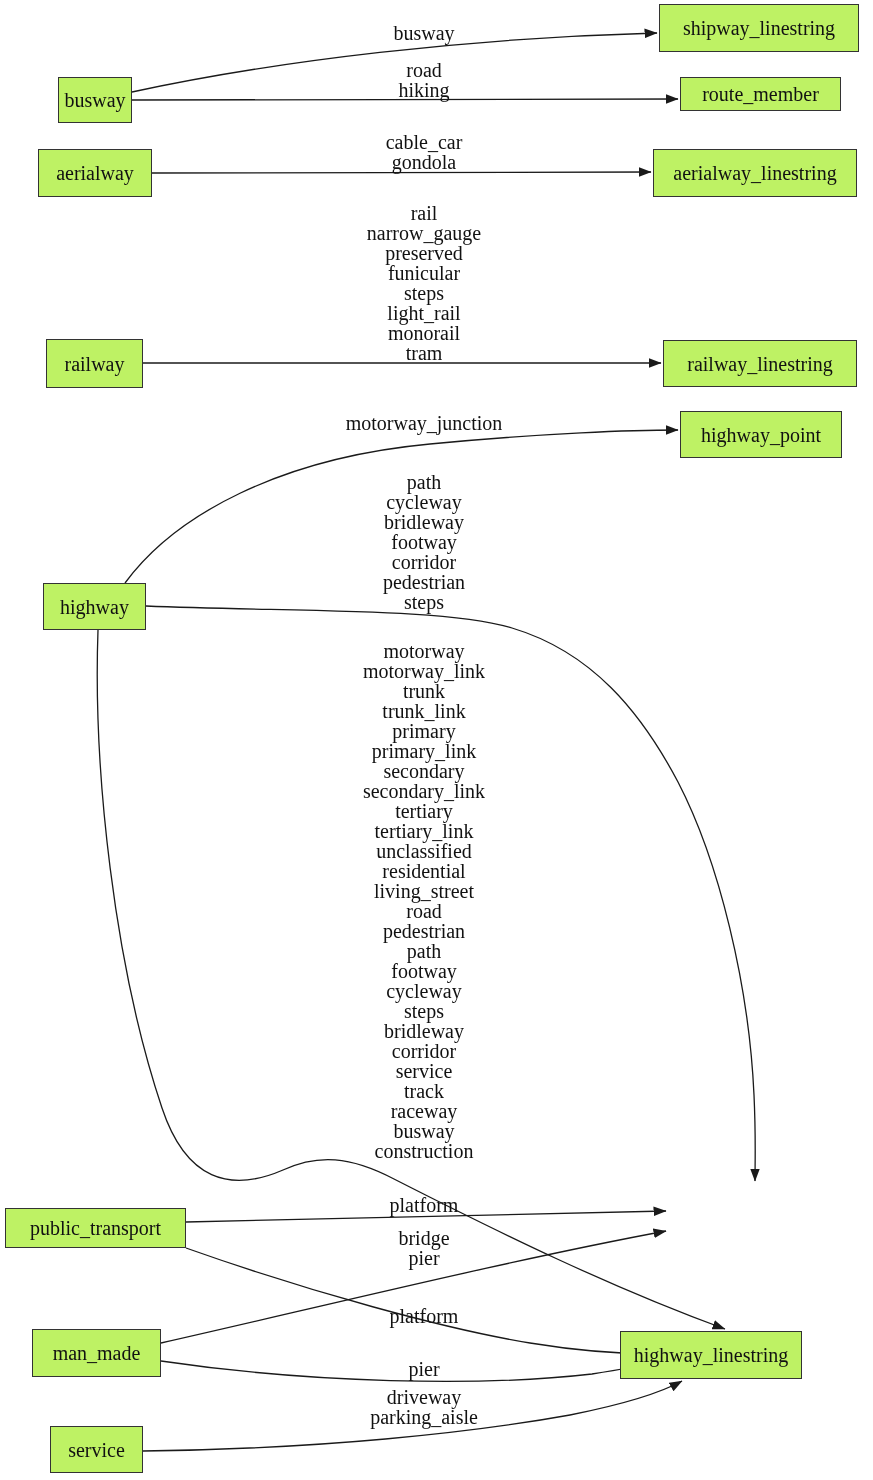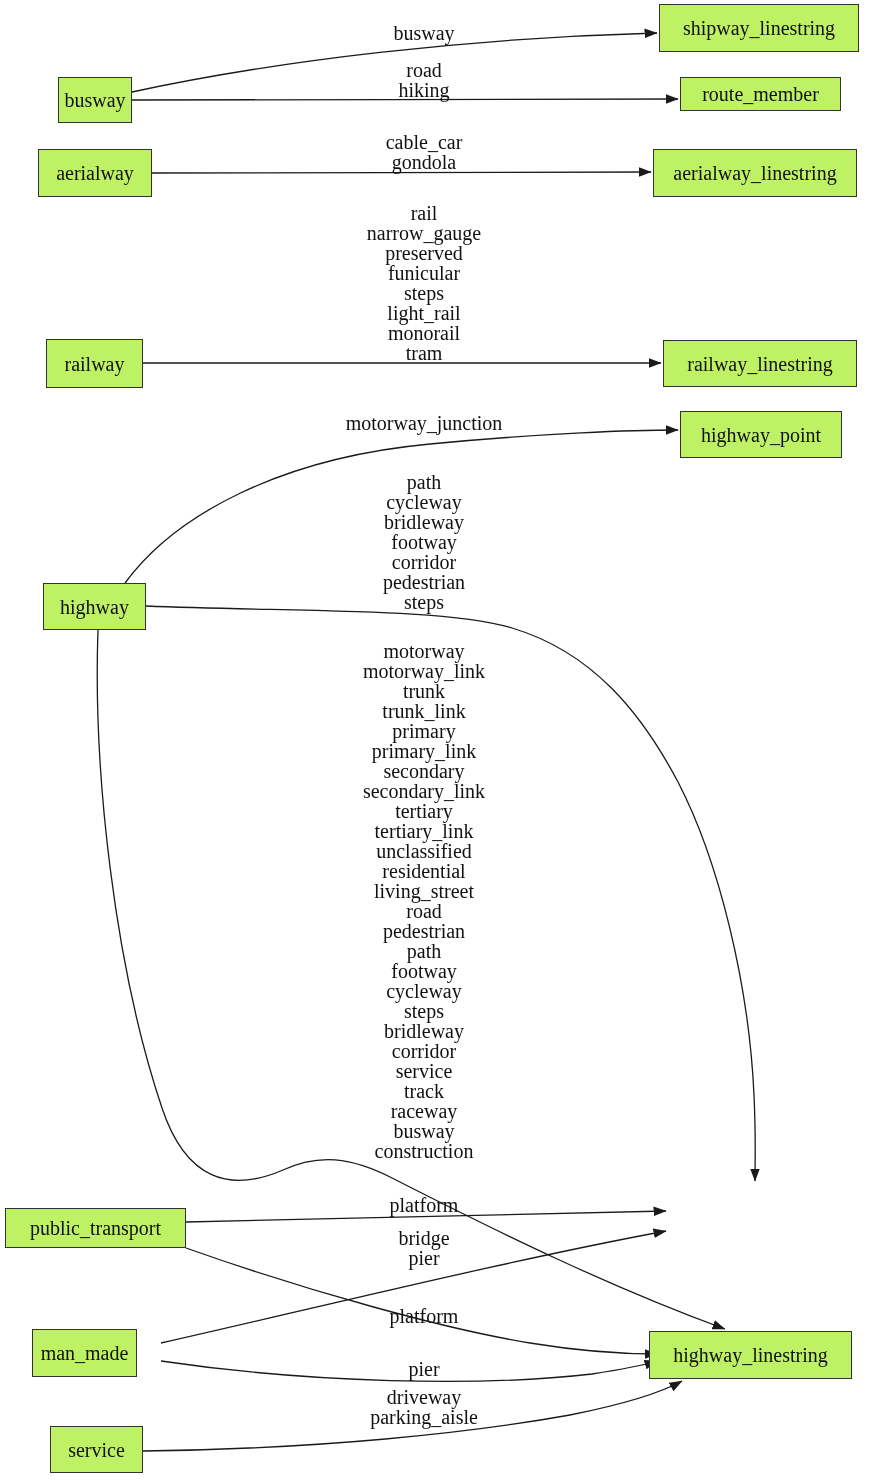--- a/index.html
+++ b/index.html
@@ -112,25 +112,25 @@
 
   <div class="node" style="left:43px; top:583px; width:103px; height:47px">
     <span class="node-label">highway</span>
   </div>
 
   <div class="node" style="left:5px; top:1208px; width:181px; height:40px">
     <span class="node-label">public_transport</span>
   </div>
 
 
-  <div class="node" style="left:32px; top:1329px; width:105px; height:48px">
+  <div class="node" style="left:32px; top:1329px; width:129px; height:48px">
     <span class="node-label">man_made</span>
   </div>
 
-  <div class="node" style="left:649px; top:1331px; width:203px; height:48px">
+  <div class="node" style="left:620px; top:1331px; width:182px; height:48px">
     <span class="node-label">highway_linestring</span>
   </div>
 
   <div class="node" style="left:50px; top:1426px; width:93px; height:47px">
     <span class="node-label">service</span>
   </div>
 
   <div class="edge-label" style="left:424px; top:23px">
       <div>busway</div>
     </div>

